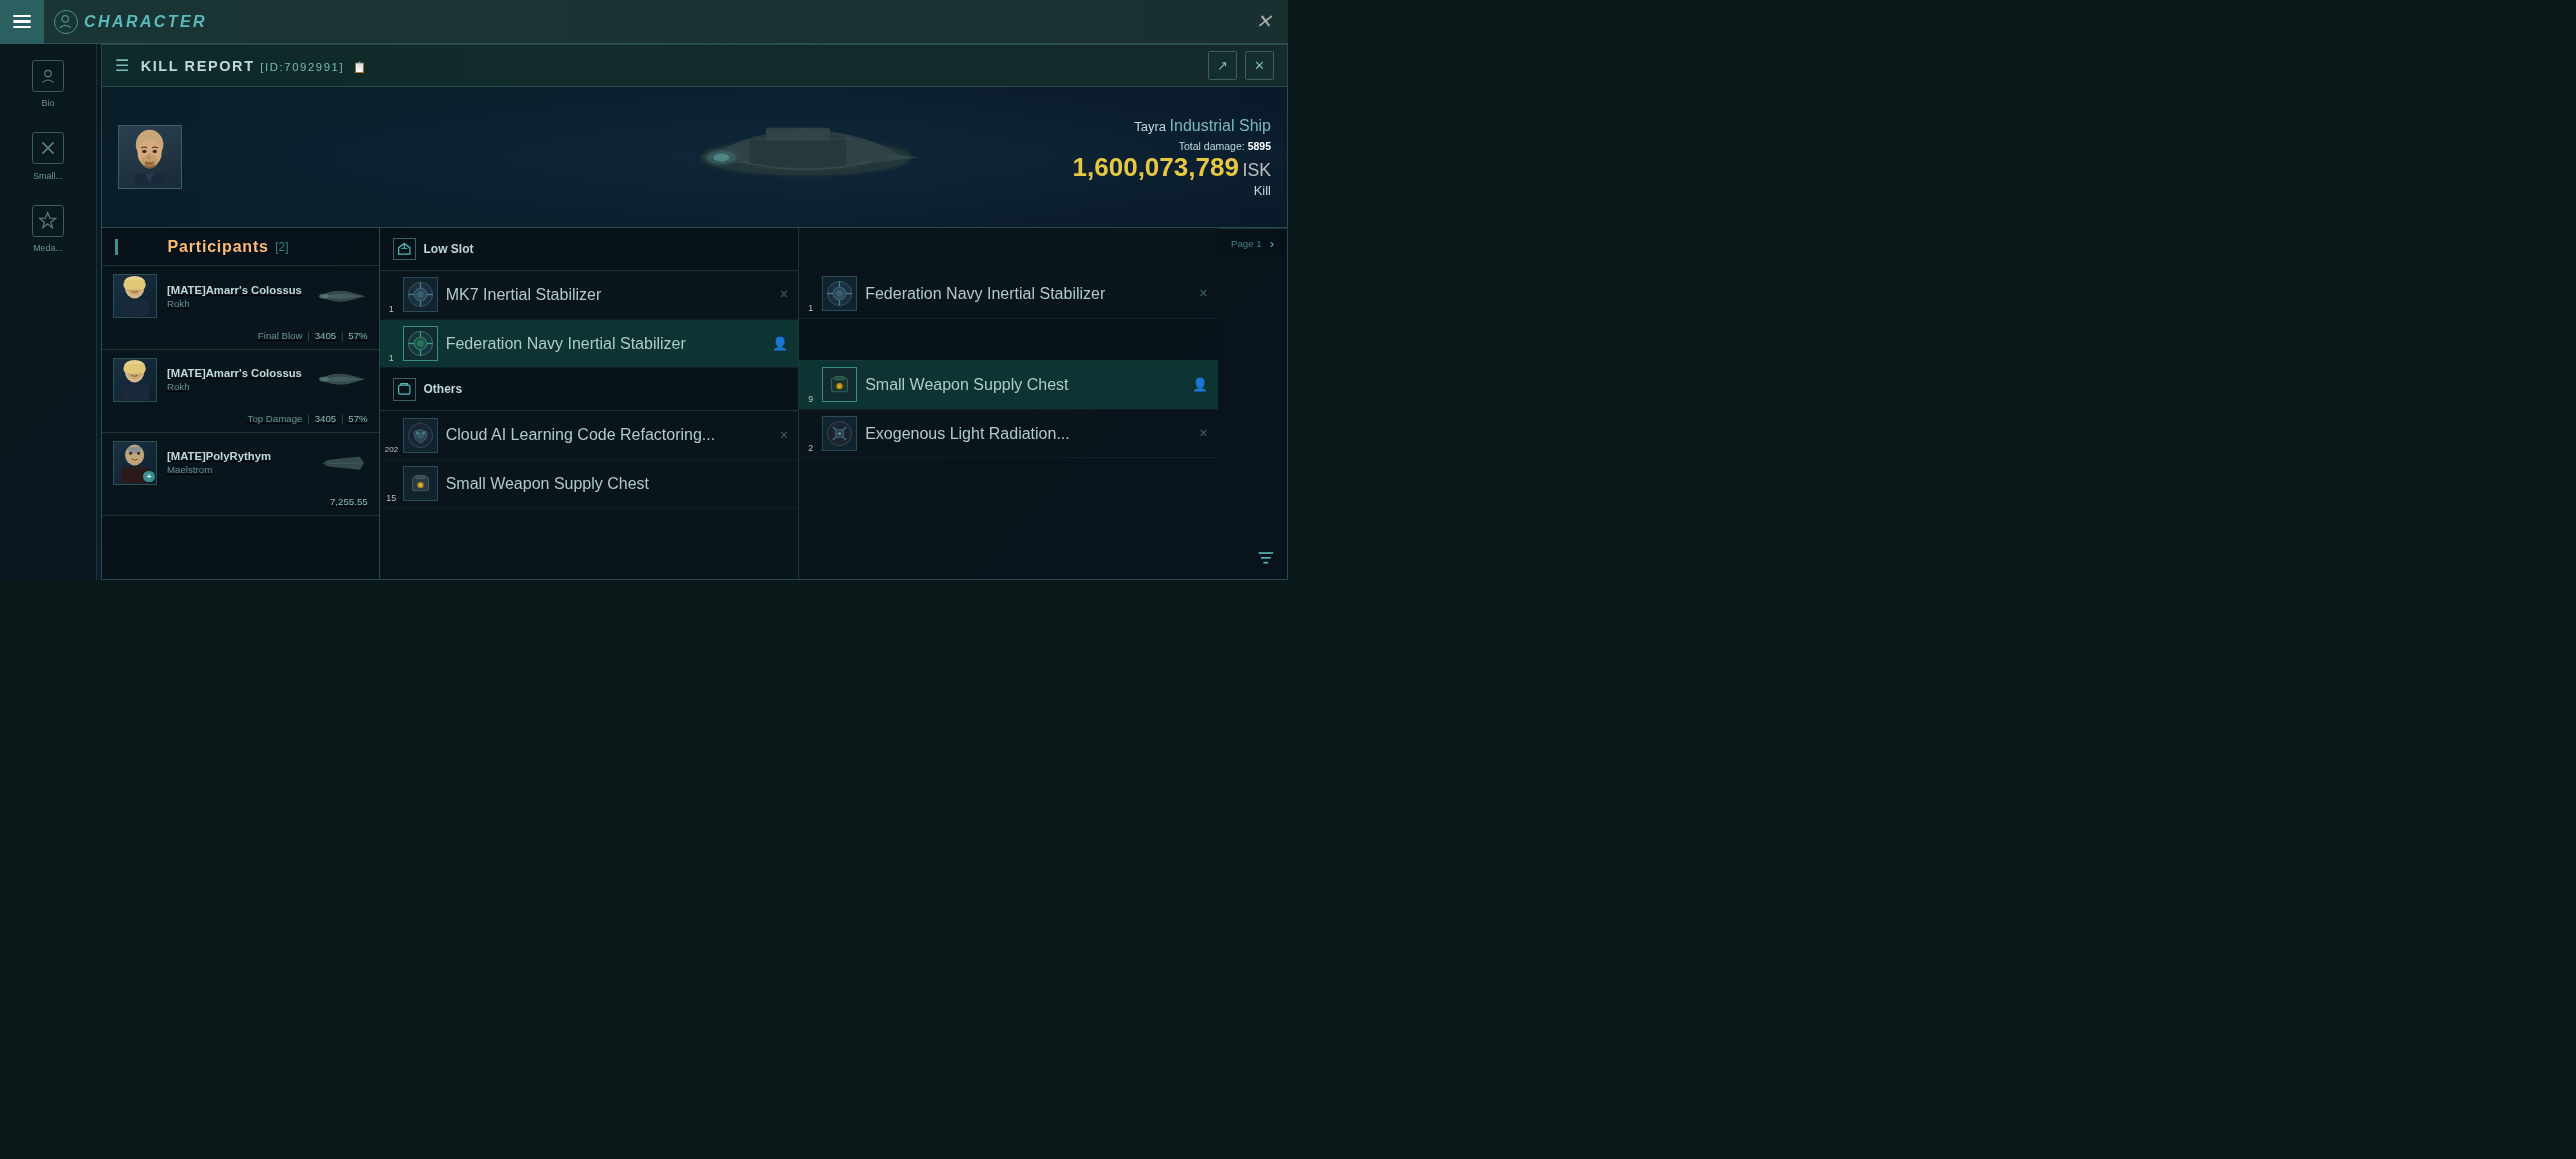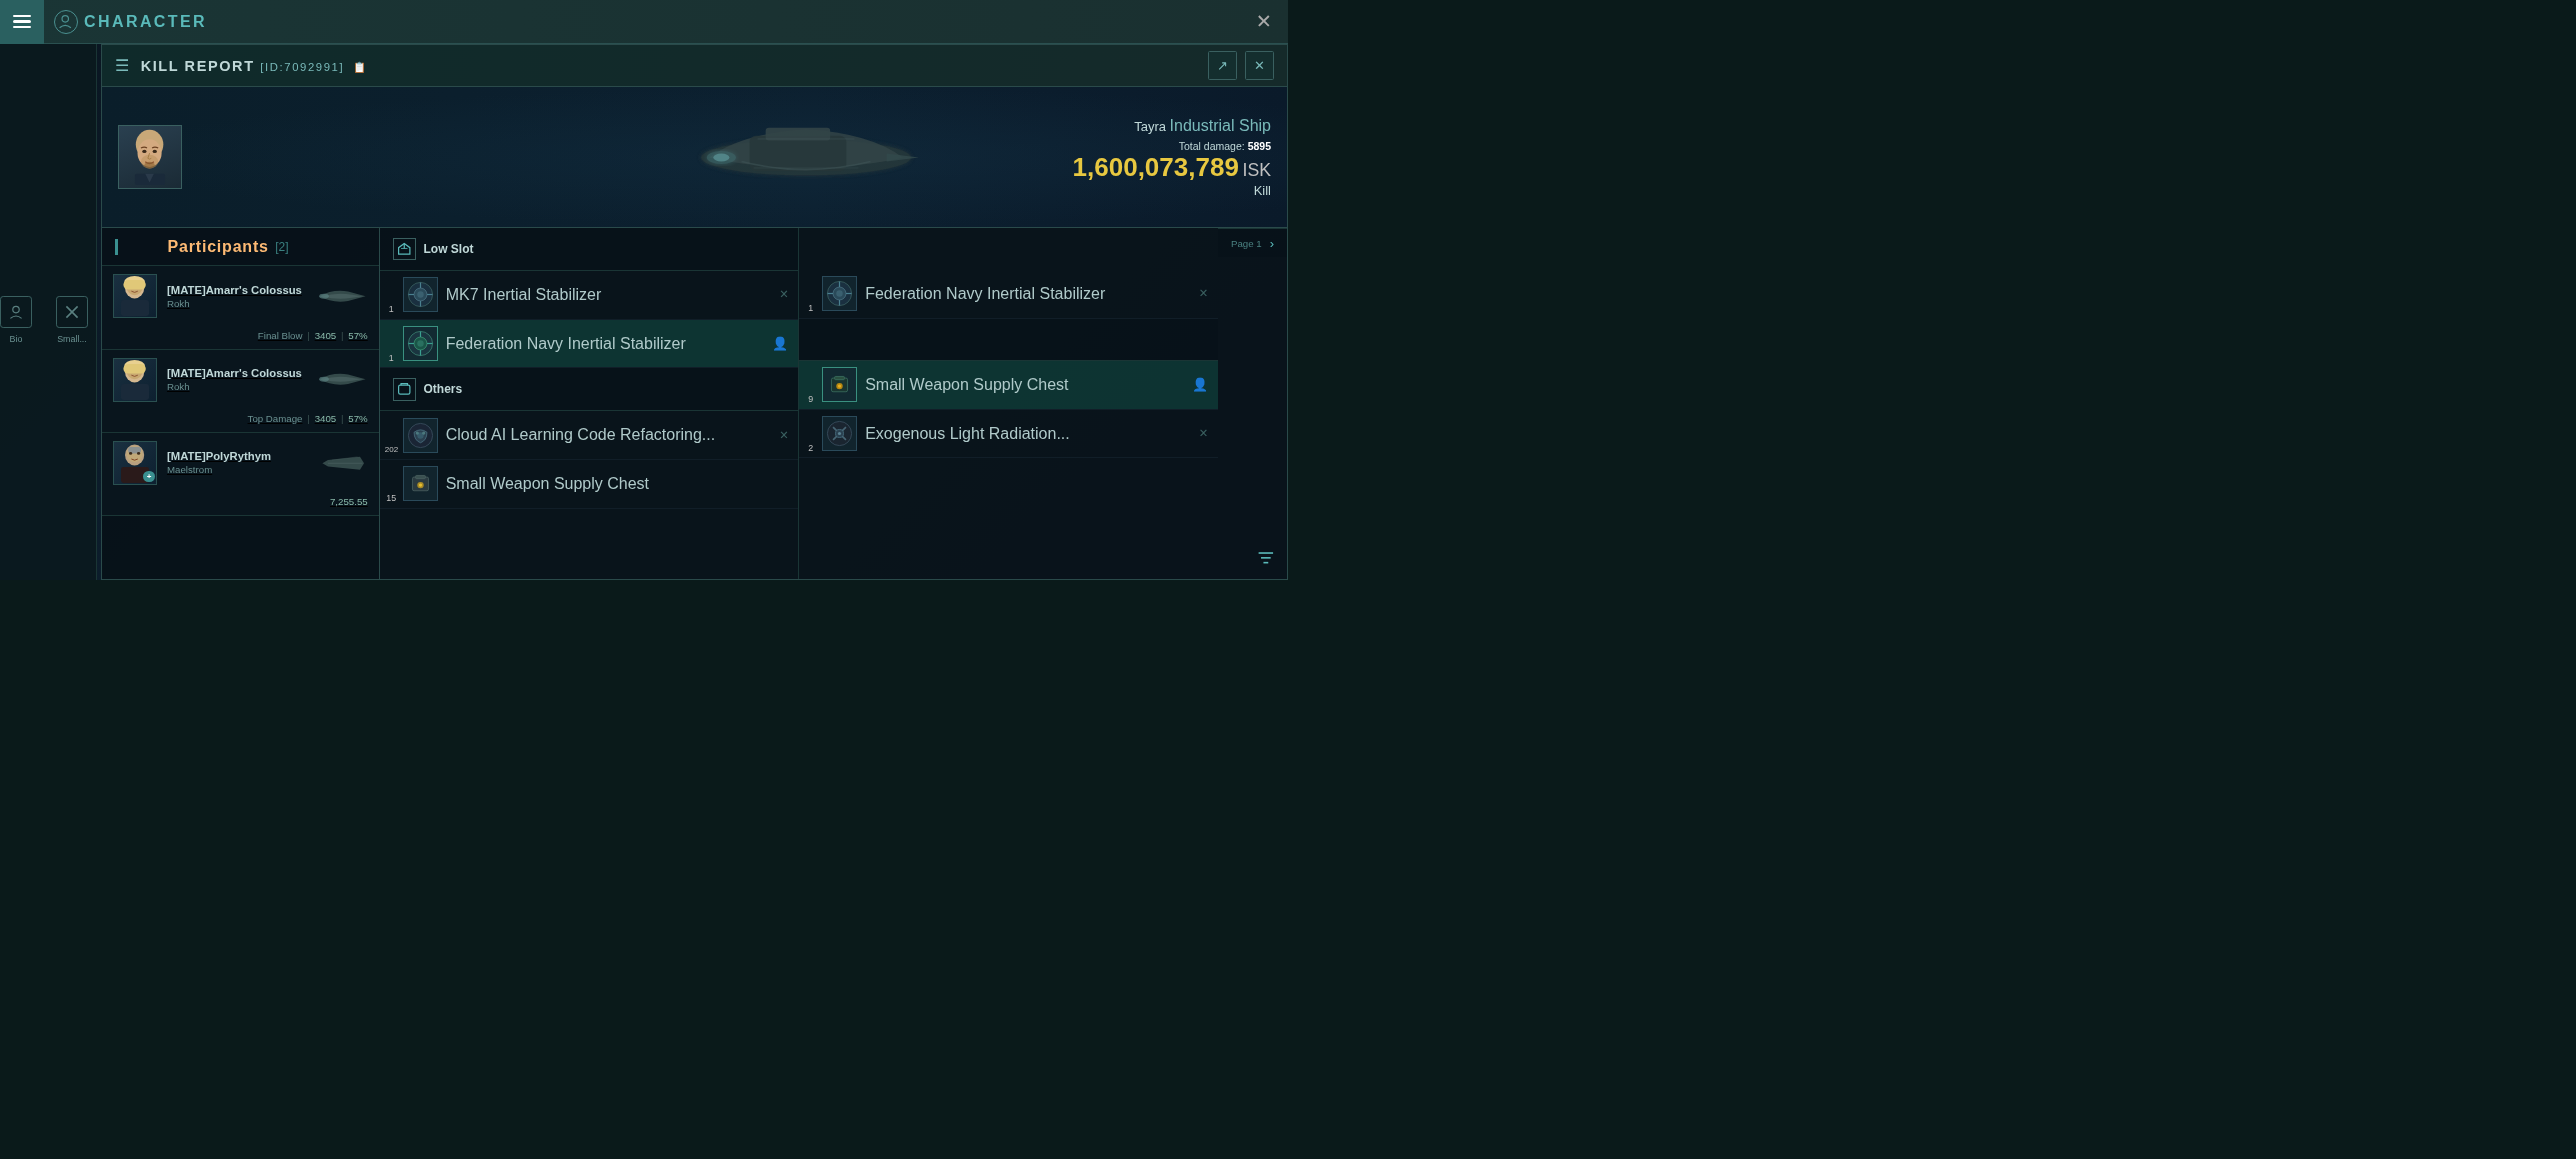--- a/index.html
+++ b/index.html
@@ -24,20 +24,21 @@
       position: absolute;
       top: 0;
       left: 0;
       right: 0;
       height: 44px;
       background: linear-gradient(90deg, #1a3535 0%, #1a3030 100%);
       display: flex;
       align-items: center;
       border-bottom: 1.6px solid #2a5050;
       z-index: 10;
+      font-style: italic;
     }
 
     .menu-btn {
       width: 44px;
       height: 44px;
       background: #2a6060;
       display: flex;
       align-items: center;
       justify-content: center;
       cursor: pointer;
@@ -91,21 +92,21 @@
     
     .left-sidebar {
       position: absolute;
       left: 0;
       top: 44px;
       width: 97px;
       bottom: 0;
       background: rgba(10, 25, 30, 0.9);
       border-right: 0.8px solid #1a3535;
       display: flex;
-      flex-direction: row;
+      flex-direction: column;
       align-items: center;
       padding-top: 16px;
       gap: 24px;
     }
 
     .sidebar-icon {
       display: flex;
       flex-direction: column;
       align-items: center;
       gap: 6.4px;

